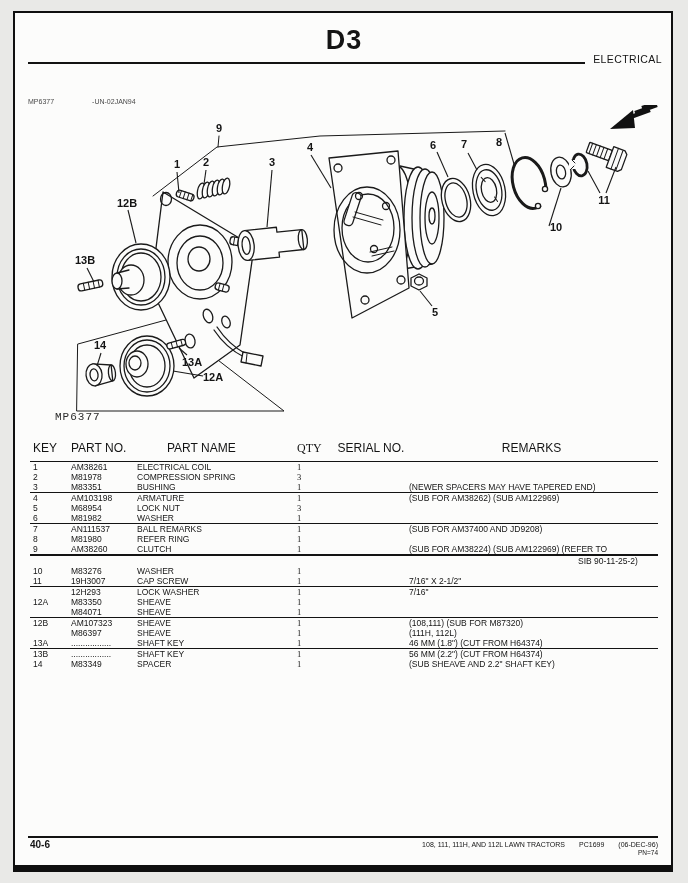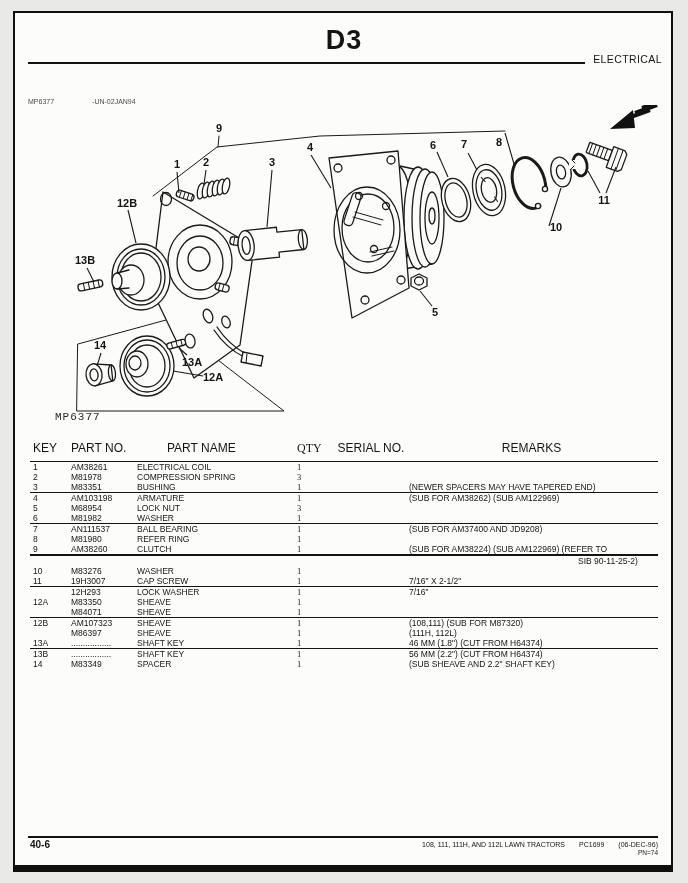--- a/index.html
+++ b/index.html
@@ -307,21 +307,21 @@
           <div class="c-key">6</div>
           <div class="c-pn">M81982</div>
           <div class="c-name">WASHER</div>
           <div class="c-qty">1</div>
           <div class="c-ser"></div>
           <div class="c-rem"></div>
         </div>
         <div class="prow rule">
           <div class="c-key">7</div>
           <div class="c-pn">AN111537</div>
-          <div class="c-name">BALL BEARING</div>
+          <div class="c-name">BALL REMARKS</div>
           <div class="c-qty">1</div>
           <div class="c-ser"></div>
           <div class="c-rem">(SUB FOR AM37400 AND JD9208)</div>
         </div>
         <div class="prow">
           <div class="c-key">8</div>
           <div class="c-pn">M81980</div>
           <div class="c-name">REFER RING</div>
           <div class="c-qty">1</div>
           <div class="c-ser"></div>

